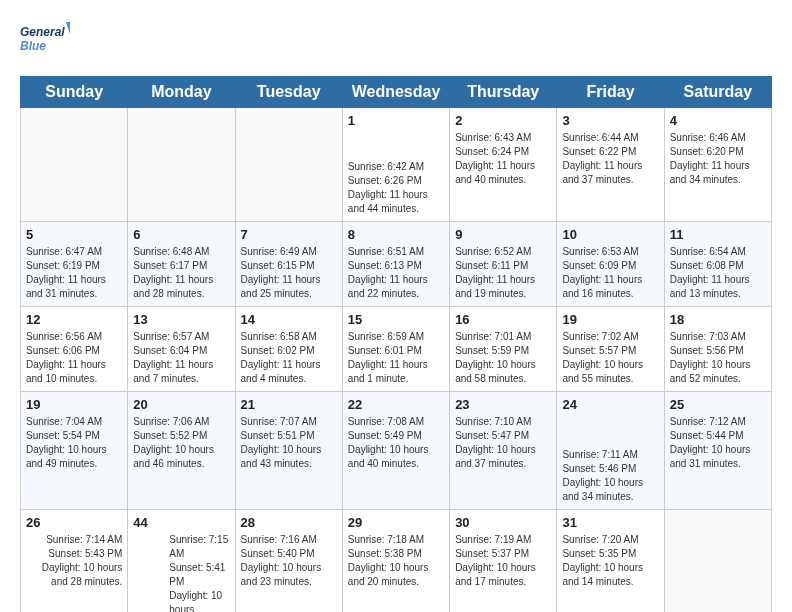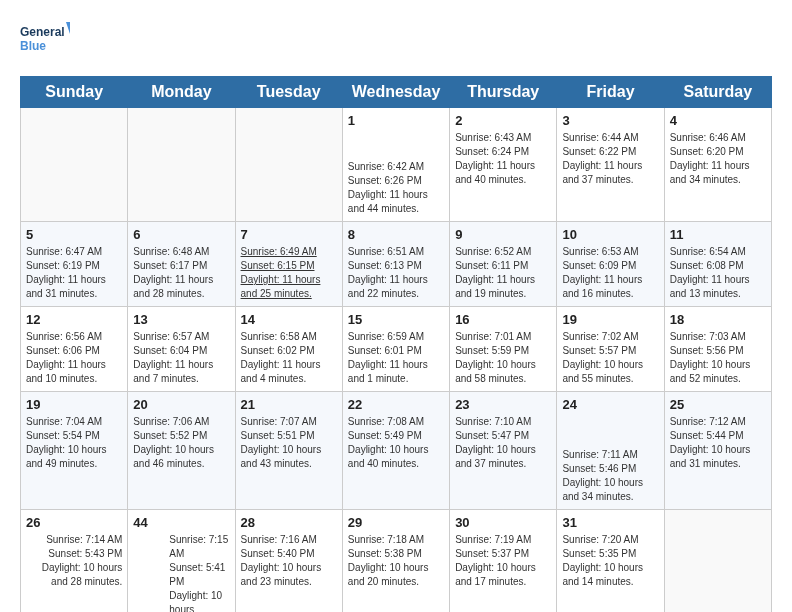--- a/index.html
+++ b/index.html
@@ -12,20 +12,21 @@
     }
     .header {
       display: flex;
       justify-content: space-between;
       align-items: flex-start;
       margin-bottom: 16px;
     }
     .logo {
       display: flex;
       gap: 4px;
+      font-style: italic;
     }
     .title-block {
       text-align: right;
     }
     .month-title {
       font-size: 36px;
       font-weight: bold;
       color: #1a3a5c;
       line-height: 1.1;
     }
@@ -147,21 +148,21 @@
         </td>
         <td>
           <div class="day-num">6</div>
           <div class="day-info" style="white-space: pre-line;">Sunrise: 6:48 AM
 Sunset: 6:17 PM
 Daylight: 11 hours
 and 28 minutes.</div>
         </td>
         <td>
           <div class="day-num">7</div>
-          <div class="day-info" style="white-space: pre-line; text-decoration: underline;">Sunrise: 6:49 AM
+          <div class="day-info" style="white-space: pre-line;">Sunrise: 6:49 AM
 Sunset: 6:15 PM
 Daylight: 11 hours
 and 25 minutes.</div>
         </td>
         <td>
           <div class="day-num">8</div>
           <div class="day-info" style="white-space: pre-line;">Sunrise: 6:51 AM
 Sunset: 6:13 PM
 Daylight: 11 hours
 and 22 minutes.</div>

